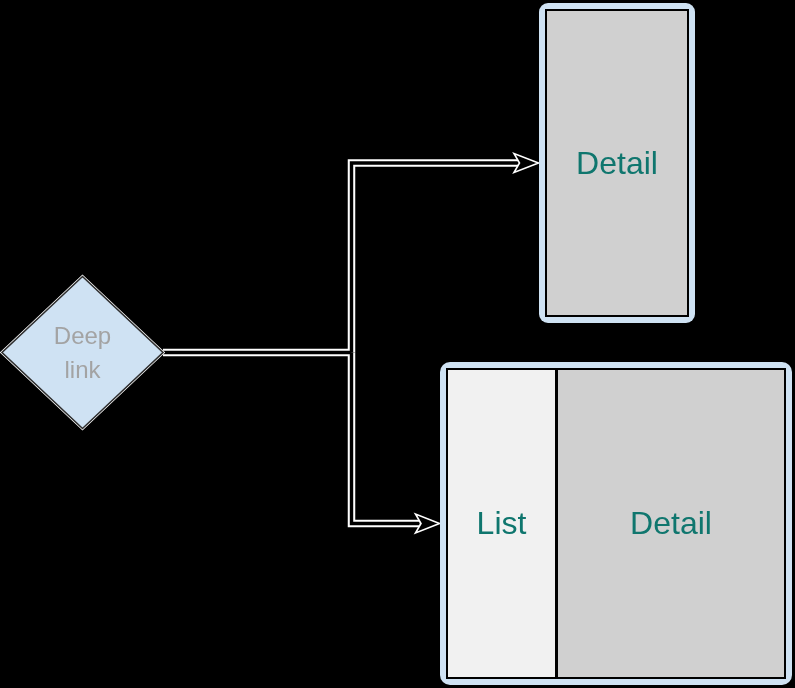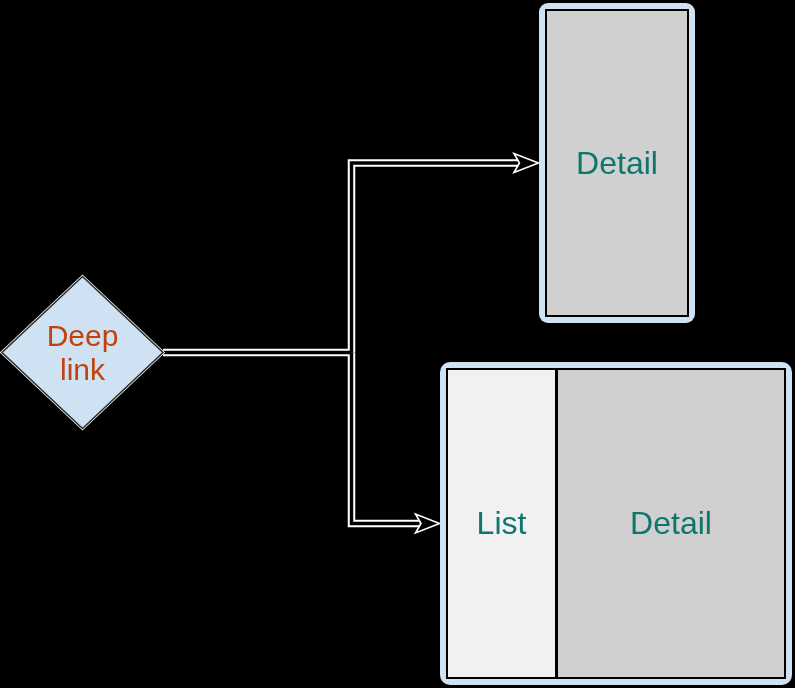--- a/index.html
+++ b/index.html
@@ -75,23 +75,23 @@
   .diamond-label {
     position: absolute;
     left: 2px; top: 277px;
     width: 161px; height: 152px;
     z-index: 2;
     display: flex;
     flex-direction: column;
     align-items: center;
     justify-content: center;
     text-align: center;
-    font-size: 30px;
+    font-size: 24px;
     line-height: 34px;
-    color: #c2410c;
+    color: #a3a3a3;
   }
 </style>
 </head>
 <body>
 
 <div class="stage">
 
   <svg class="connector-layer" viewBox="0 0 795 688" xmlns="http://www.w3.org/2000/svg">
 
     <g stroke="#ffffff" stroke-width="7.5" fill="none" stroke-linejoin="miter">

